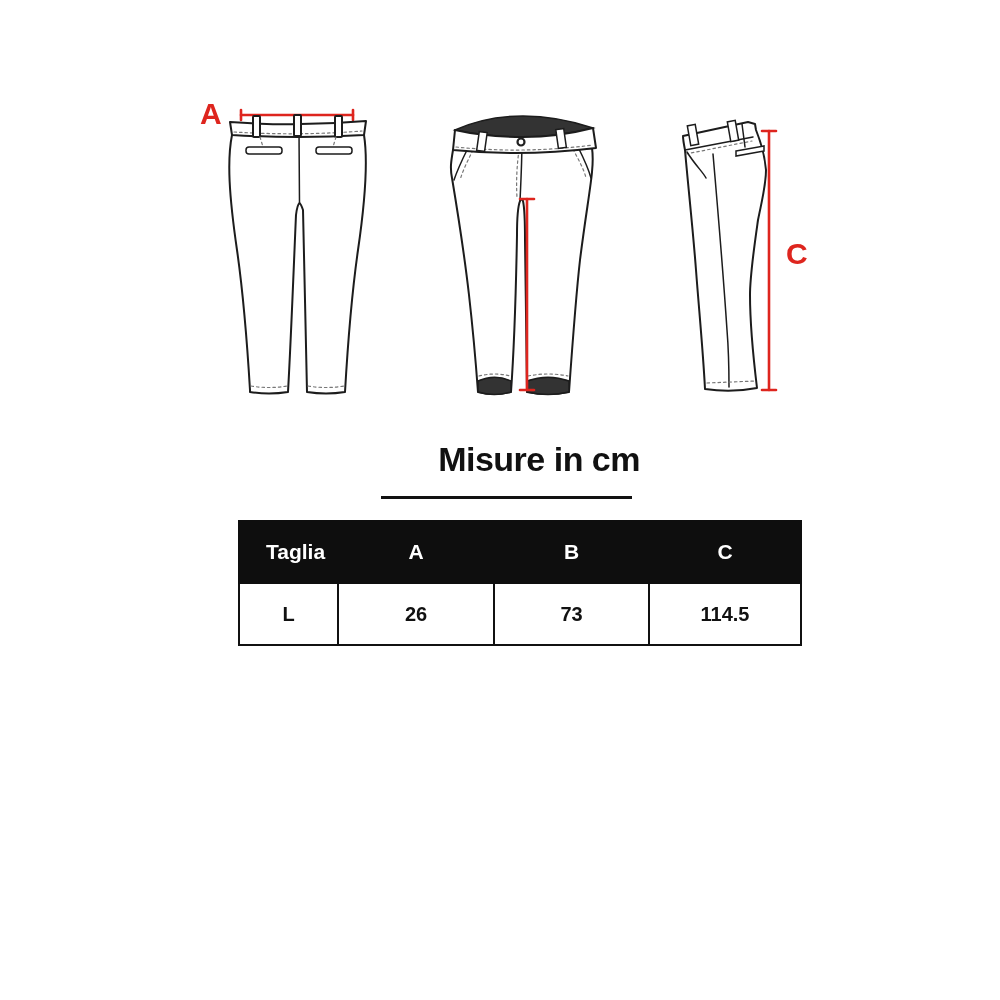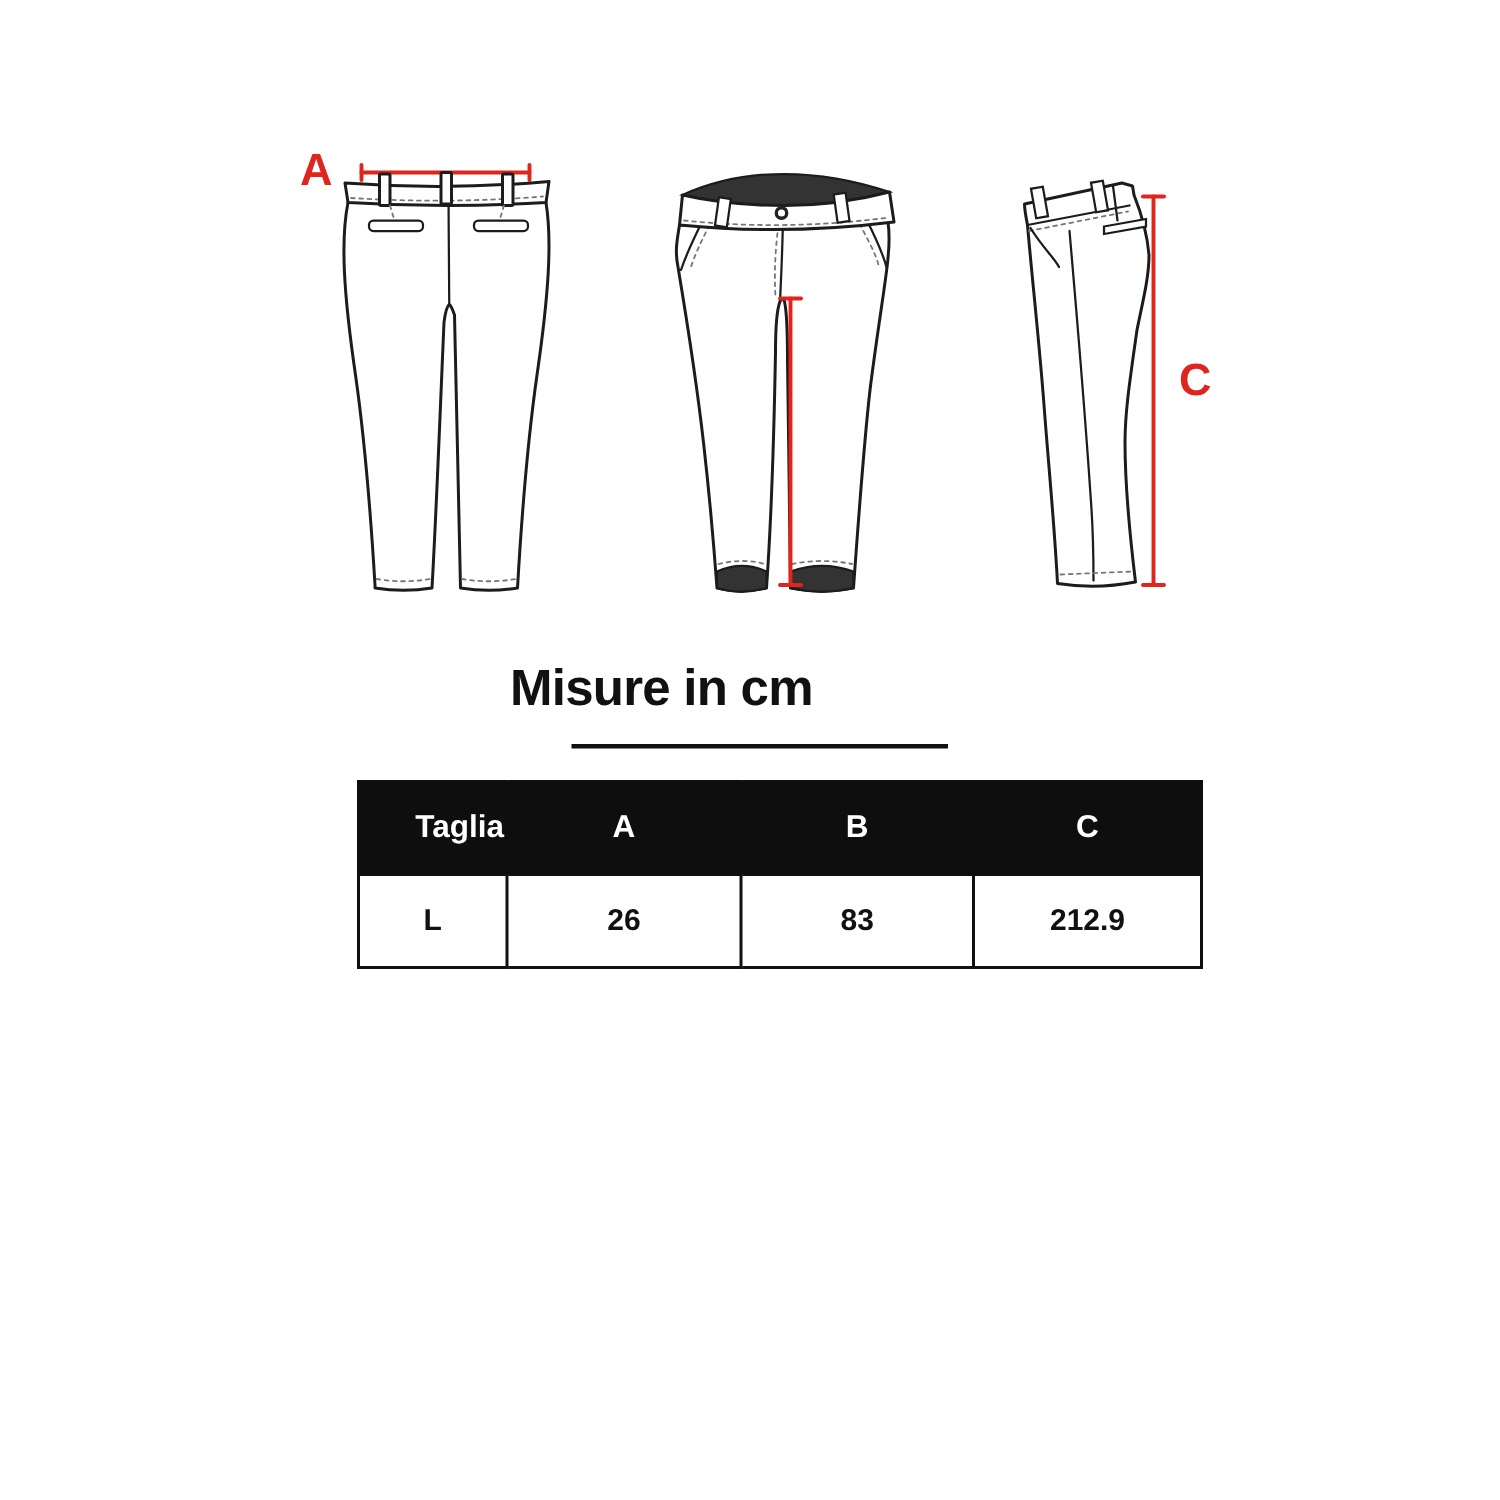--- a/index.html
+++ b/index.html
@@ -6,35 +6,35 @@
   .page{
     position:relative;width:1000px;height:1000px;background:#fff;overflow:hidden;
     font-family:"Liberation Sans","DejaVu Sans",sans-serif;color:#111;
   }
   .diagram{position:absolute;}
   .measure-letter{
     position:absolute;font-size:30px;font-weight:800;line-height:1;
     color:#de251e;letter-spacing:0;
   }
   .title{
-    position:absolute;left:340px;top:440px;width:300px;text-align:left;
+    position:absolute;left:340px;top:440px;width:300px;text-align:right;
     font-size:34px;font-weight:800;letter-spacing:-0.5px;color:#111;
   }
   .title-underline{
     position:absolute;left:381px;top:496px;width:251px;height:3px;background:#111;
   }
   table.size-table{
     position:absolute;left:238px;top:520px;width:562px;
     border-collapse:collapse;table-layout:fixed;
   }
   table.size-table th{
     background:#0e0e0e;color:#fff;font-weight:800;font-size:21px;
     height:58px;border:2px solid #0e0e0e;text-align:center;
   }
-  table.size-table th.first{text-align:right;padding-left:15px;}
+  table.size-table th.first{text-align:center;padding-left:15px;}
   table.size-table td{
     background:#fff;color:#111;font-weight:700;font-size:20px;
     height:58px;border:2px solid #111;text-align:center;
   }
   svg .ink{stroke:#1c1c1c;fill:none;stroke-width:2;stroke-linecap:round;stroke-linejoin:round;}
   svg .ink-thin{stroke:#1c1c1c;fill:none;stroke-width:1.5;stroke-linecap:round;}
   svg .stitch{stroke:#777;fill:none;stroke-width:1.2;stroke-dasharray:2.5 3;stroke-linecap:round;}
   svg .whitefill{fill:#fff;}
   svg .darkfill{fill:#333;}
   svg .red{stroke:#de251e;fill:none;stroke-width:2.6;stroke-linecap:round;}
@@ -167,19 +167,19 @@
         <th class="first">Taglia</th>
         <th>A</th>
         <th>B</th>
         <th>C</th>
       </tr>
     </thead>
     <tbody>
       <tr>
         <td>L</td>
         <td>26</td>
-        <td>83</td>
-        <td>212.9</td>
+        <td>73</td>
+        <td>114.5</td>
       </tr>
     </tbody>
   </table>
 
 </div>
 
 </body></html>

